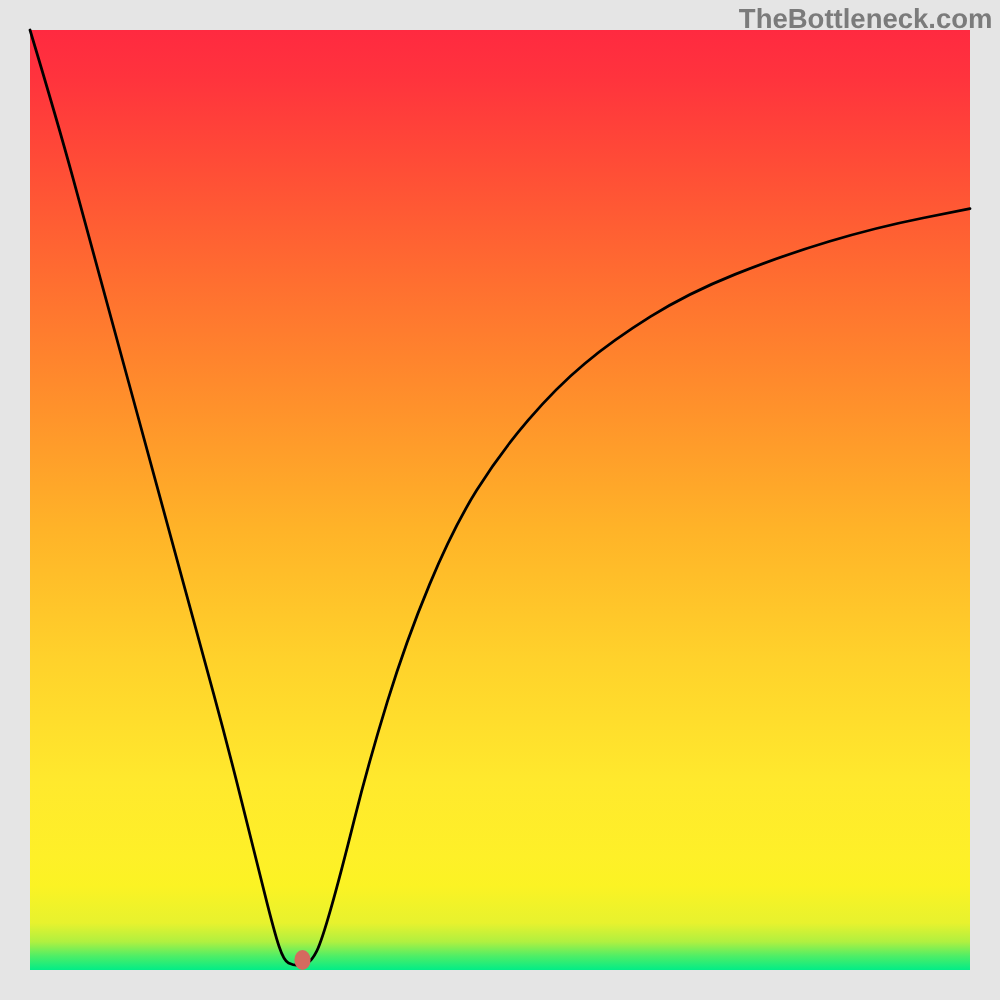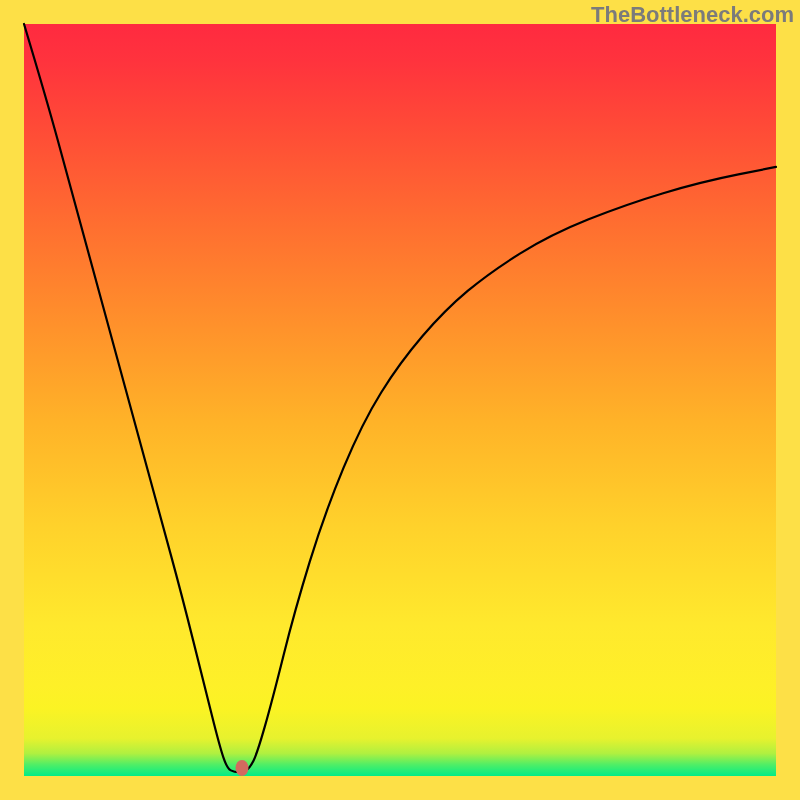--- a/index.html
+++ b/index.html
@@ -8,21 +8,21 @@
     width: 800px;
     height: 800px;
     background: #000;
     overflow: hidden;
     font-family: Arial, Helvetica, sans-serif;
   }
   .frame {
     position: relative;
     width: 800px;
     height: 800px;
-    background: #fde047;
+    background: #e5e5e5;
   }
   .plot-area {
     position: absolute;
     left: 24px;
     top: 24px;
     width: 752px;
     height: 752px;
     
     background: linear-gradient(
       to top,

